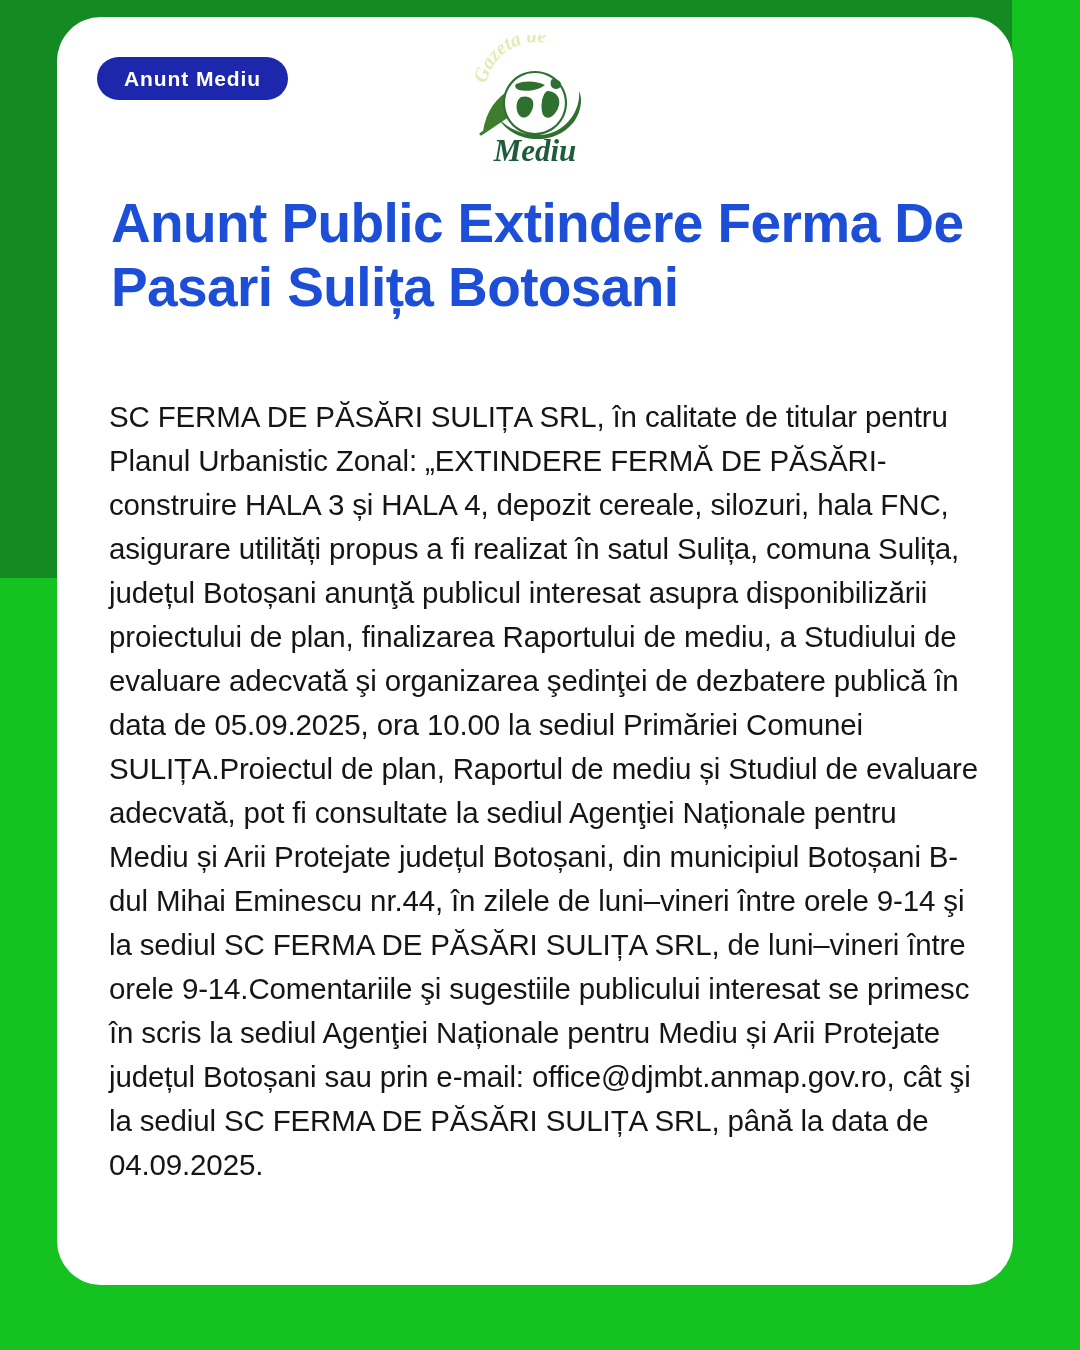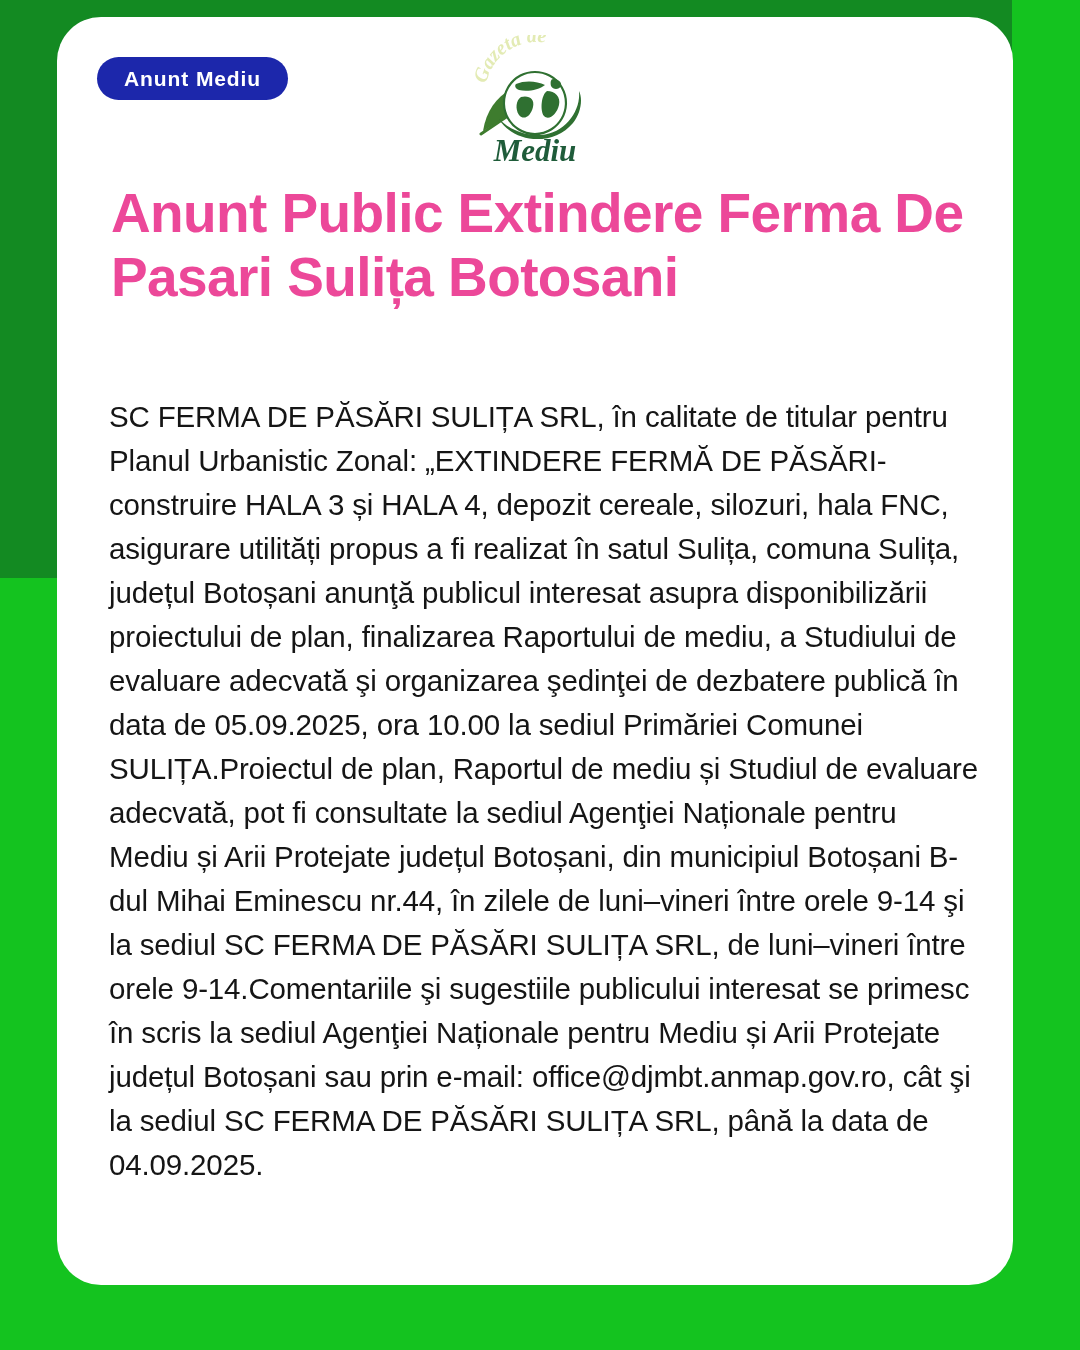--- a/index.html
+++ b/index.html
@@ -51,23 +51,23 @@
     white-space:nowrap;
   }
   #logo {
     position:absolute;
     left:412px; top:18px;
     width:132px; height:132px;
   }
   
   #title {
     position:absolute;
-    left:54px; top:164px;
+    left:54px; top:174px;
     width:880px;
-    color:#ec4899;
+    color:#1d4ed8;
     font-size:55px;
     font-weight:800;
     line-height:1.17;
     letter-spacing:-0.6px;
   }
   
   #body-copy {
     position:absolute;
     left:52px; top:378px;
     width:874px;

